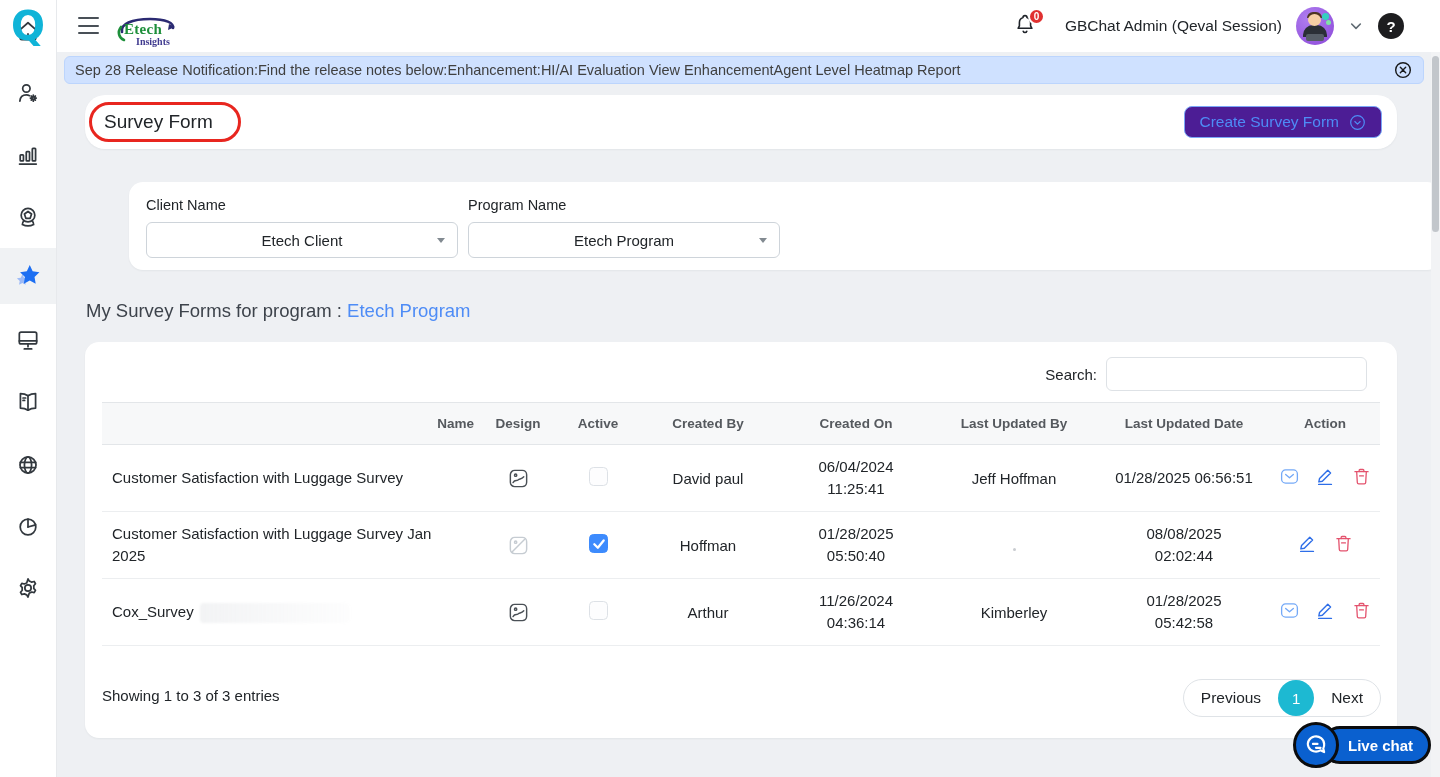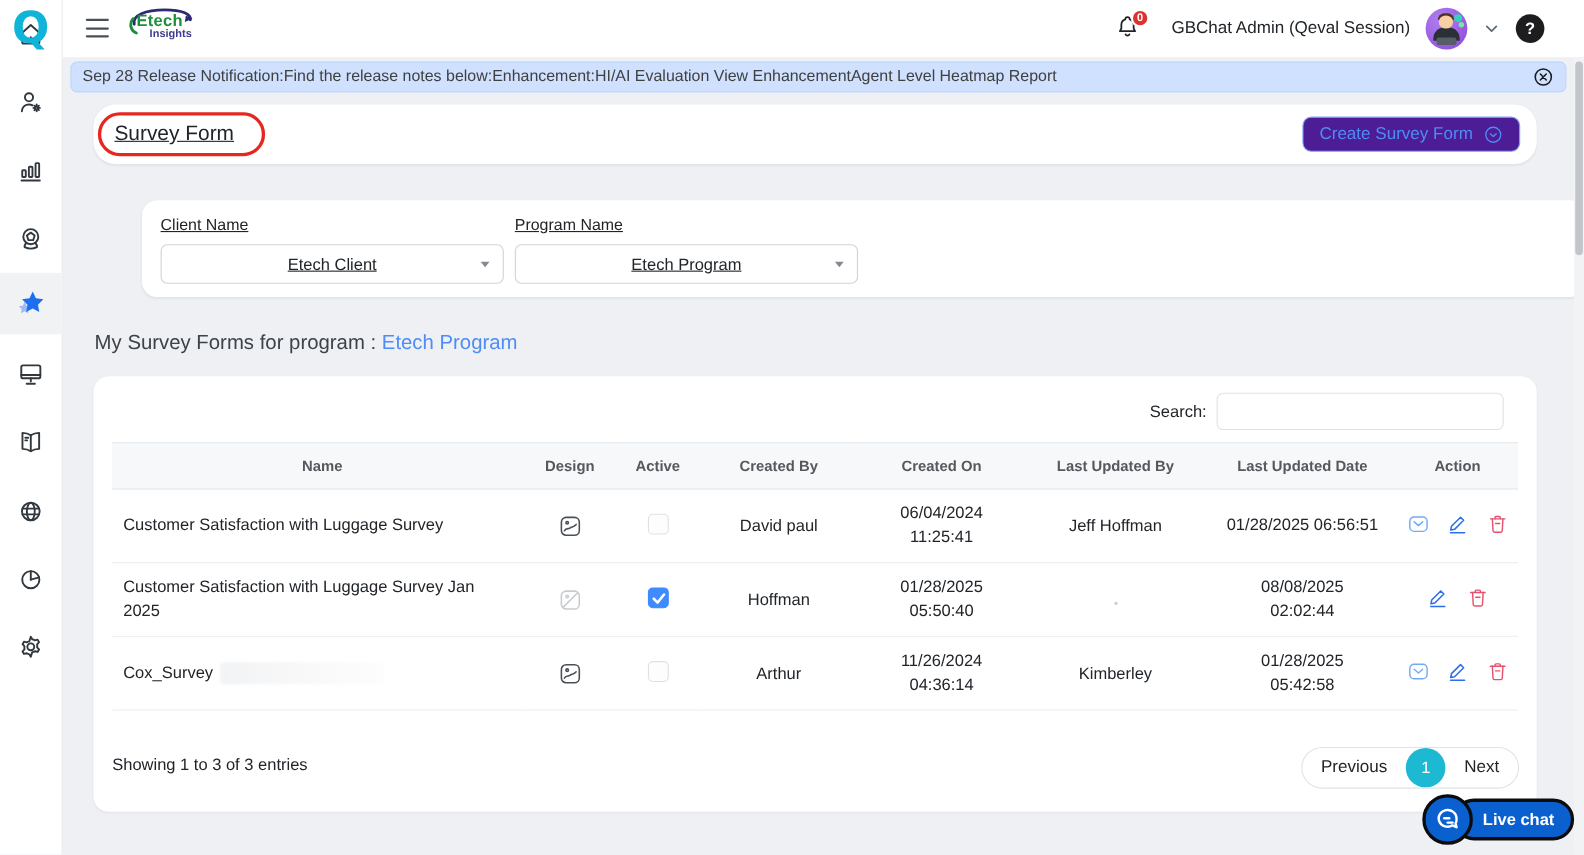--- a/index.html
+++ b/index.html
@@ -7,21 +7,21 @@
   body { background:#eef0f3; font-family:"Liberation Sans","DejaVu Sans",sans-serif; color:#212529; position:relative; }
   svg { display:block; }
 
   
   .topbar { position:absolute; left:0; top:0; width:1440px; height:52px; background:#fff; z-index:5; }
   .sidebar { position:absolute; left:0; top:0; width:57px; height:777px; background:#fff; border-right:1px solid #e7e9ec; z-index:6; }
   .q-logo { position:absolute; left:6px; top:4px; width:44px; height:44px; display:flex; align-items:center; justify-content:center;
             font-weight:800; font-size:40px; color:#10b4d8; font-family:"DejaVu Sans",sans-serif; }
   .hamburger { position:absolute; left:78px; top:17px; width:21px; height:17px; display:flex; flex-direction:column; justify-content:space-between; cursor:pointer; z-index:7;}
   .hamburger i { display:block; height:2px; background:#495057; border-radius:1px; }
-  .brand { position:absolute; left:112px; top:6px; width:72px; height:40px; z-index:7; }
+  .brand { position:absolute; left:112px; top:16px; width:72px; height:40px; z-index:7;font-family:Liberation Serif, serif; }
   .brand .etech { position:absolute; left:12px; top:5px; font-size:15px; font-weight:bold; color:#1d8f3a; letter-spacing:.3px; }
   .brand .insights { position:absolute; left:24px; top:20px; font-size:10px; font-weight:bold; color:#3f3a8f; }
   .topbar-right { position:absolute; right:36px; top:0; height:52px; display:flex; align-items:center; gap:14px; z-index:7; }
   .bell-wrap { position:relative; width:26px; height:28px; margin-right:12px; cursor:pointer; }
   .bell-badge { position:absolute; right:-6px; top:-4px; min-width:17px; height:17px; border-radius:9px; background:#e03131; color:#fff;
                 font-size:10px; font-weight:bold; display:flex; align-items:center; justify-content:center; border:2px solid #fff; }
   .user-name { font-size:15.5px; color:#212529; }
   .avatar { width:38px; height:38px; border-radius:50%; background:radial-gradient(circle at 35% 30%, #b07ff0, #8b47d8); position:relative; overflow:hidden; cursor:pointer; }
   .avatar .head { position:absolute; left:12px; top:7px; width:13px; height:12px; border-radius:50%; background:#f6cfa5; }
   .avatar .hair { position:absolute; left:11px; top:5px; width:15px; height:6px; border-radius:8px 8px 0 0; background:#4c3423; }
@@ -37,21 +37,21 @@
   .nav-item { position:absolute; left:0; width:56px; height:44px; display:flex; align-items:center; justify-content:center; cursor:pointer; }
   .nav-active-bg { position:absolute; left:0; top:248px; width:56px; height:56px; background:#f0f2f4; }
 
   
   .banner { position:absolute; left:64px; top:56px; width:1360px; height:28px; background:#cfe1ff; border:1px solid #bcd5fd; border-radius:6px;
             display:flex; align-items:center; padding:0 10px; z-index:4; }
   .banner-text { font-size:14.5px; color:#404040; flex:1; white-space:nowrap; overflow:hidden; }
   .banner-close { cursor:pointer; margin-left:8px; }
 
   
-  .card { position:absolute; left:85px; width:1312px; background:#fff; border-radius:16px; box-shadow:0 1px 2px rgba(20,30,40,.05);text-decoration:underline; }
+  .card { position:absolute; left:85px; width:1312px; background:#fff; border-radius:16px; box-shadow:0 1px 2px rgba(20,30,40,.05); }
   .card-title { top:95px; height:54px; border-radius:20px; display:flex; align-items:center; }
   .page-title { margin-left:19px; font-size:19px; color:#212529; position:relative; z-index:2; }
   .annotation-oval { position:absolute; left:4px; top:7px; width:152px; height:40px; border:3.5px solid #e8261f; border-radius:24px; z-index:3; pointer-events:none; }
   .create-btn { position:absolute; right:15px; top:11px; height:32px; display:flex; align-items:center; gap:9px; padding:0 14px;
                 border:1px solid #7aa7f8; border-radius:8px; color:#4e8cf6; font-size:15.5px; background:#4c1d95; cursor:pointer; }
 
   .card-filters { top:182px; height:88px; border-radius:14px; display:flex; gap:10px; padding:15px 17px;margin-left:44px; }
   .filter-group { width:312px; }
   .filter-label { font-size:14.5px; color:#212529; margin-bottom:9px; }
   .select-box { width:312px; height:36px; border:1px solid #ced4da; border-radius:6px; display:flex; align-items:center;
@@ -62,21 +62,21 @@
   .section-heading .link { color:#4e8cf6; cursor:pointer; }
 
   .card-table { top:342px; height:396px; border-radius:14px; }
   .search-row { position:absolute; right:30px; top:15px; display:flex; align-items:center; gap:9px; }
   .search-label { font-size:15px; color:#212529; }
   .search-input { width:261px; height:34px; border:1px solid #dee2e6; border-radius:6px; background:#fff; padding:0 10px; font-size:14px; font-family:inherit; }
 
   table.grid { position:absolute; left:17px; top:60px; width:1278px; border-collapse:collapse; table-layout:fixed; }
   table.grid th { height:42px; background:#f7f8f9; border-top:1px solid #e3e6e9; border-bottom:1px solid #e3e6e9;
                   font-size:13.5px; font-weight:bold; color:#55595e; text-align:center; cursor:pointer; }
-  table.grid th.col-name { text-align:center; padding-left:10px; }
+  table.grid th.col-name { text-align:right; padding-left:10px; }
   table.grid td { border-bottom:1px solid #eceef0; font-size:15px; color:#212529; text-align:center; vertical-align:middle; height:67px; }
   table.grid td.cell-name { text-align:left; padding:0 26px 0 10px; line-height:1.45; }
   .dt-line { line-height:1.45; }
   .redact { display:inline-block; width:150px; height:20px; vertical-align:middle; margin-left:6px; border-radius:4px;
             background:linear-gradient(90deg, rgba(210,213,218,.28), rgba(240,241,243,.12)); filter:blur(1px); }
   .faint-dot { display:inline-block; width:3px; height:3px; border-radius:50%; background:#c9ccd0; }
 
   .cbx { display:inline-block; width:19px; height:19px; border-radius:4.5px; border:1px solid #dde1e6; background:#fdfdfe; cursor:pointer; position:relative; }
   .cbx.checked { background:#3d8bfd; border-color:#3d8bfd; }
   .cbx.checked svg { position:absolute; left:2px; top:3px; }

